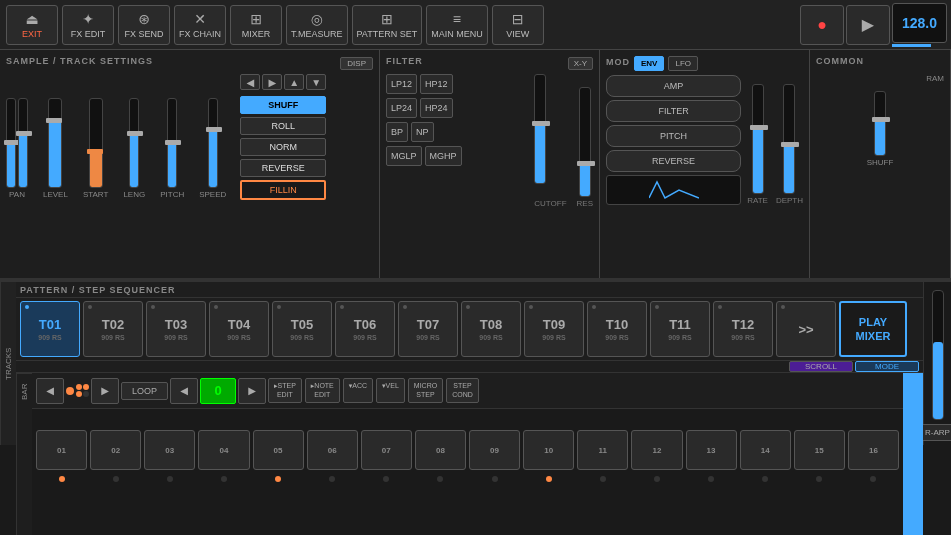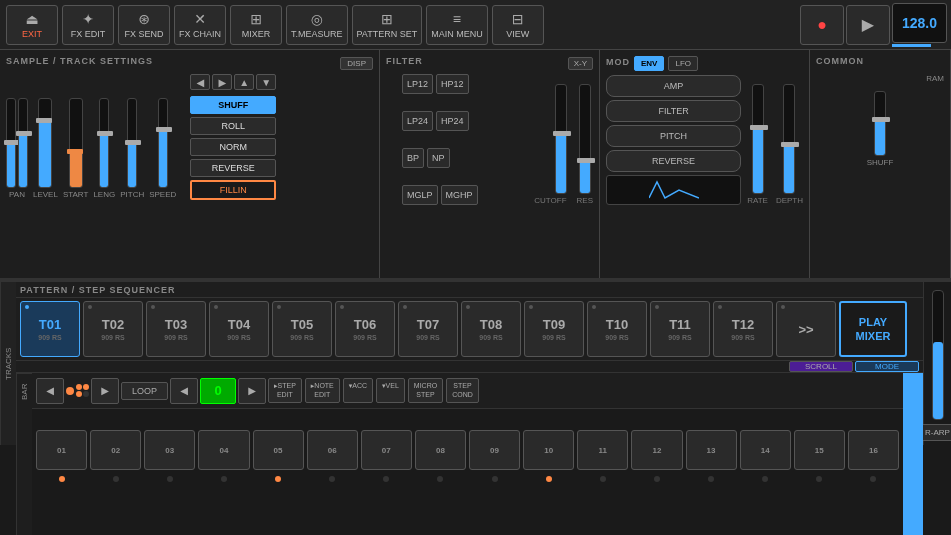--- a/index.html
+++ b/index.html
@@ -667,21 +667,21 @@
 <div class="main-content">
 
   <div class="section sample-section">
     <div class="sample-header">
       <span class="section-title">SAMPLE / TRACK SETTINGS</span>
       <div class="disp-btn">DISP</div>
     </div>
 
     <div style="display:flex;gap:4px;">
 
-      <div style="display:flex;gap:5px;align-items:flex-end;height:125px;padding-top:10px;">
+      <div style="display:flex;gap:15px;align-items:flex-end;height:125px;padding-top:10px;">
 
         <div style="display:flex;flex-direction:column;align-items:center;">
           <div style="display:flex;gap:2px;height:90px;">
             <div class="fader-v">
               <div class="fader-v-fill" style="height:50%;background:#4af;"></div>
               <div class="fader-v-knob" style="bottom:48%;"></div>
             </div>
             <div class="fader-v">
               <div class="fader-v-fill" style="height:60%;background:#4af;"></div>
               <div class="fader-v-knob" style="bottom:58%;"></div>
@@ -757,41 +757,41 @@
     </div>
   </div>
 
   <div class="section filter-section">
     <div class="filter-header">
       <span class="section-title">FILTER</span>
       <div class="xy-btn">X-Y</div>
     </div>
     <div style="display:flex;gap:6px;">
 
-      <div style="display:flex;flex-direction:column;gap:17px;flex:1;margin-left:16px;">
+      <div style="display:flex;flex-direction:column;gap:4px;flex:1;">
         <div style="display:flex;gap:3px;">
           <div class="filter-btn">LP12</div>
           <div class="filter-btn">HP12</div>
         </div>
         <div style="display:flex;gap:3px;">
           <div class="filter-btn">LP24</div>
           <div class="filter-btn">HP24</div>
         </div>
         <div style="display:flex;gap:3px;">
           <div class="filter-btn">BP</div>
           <div class="filter-btn">NP</div>
         </div>
         <div style="display:flex;gap:3px;">
           <div class="filter-btn">MGLP</div>
           <div class="filter-btn">MGHP</div>
         </div>
       </div>
 
       <div style="display:flex;gap:10px;align-items:flex-end;">
-        <div style="display:flex;flex-direction:column;align-items:flex-end;gap:2px;margin-left:30px;">
+        <div style="display:flex;flex-direction:column;align-items:flex-start;gap:15px;margin-left:30px;">
           <div class="filter-fader-v" style="height:110px;width:12px;">
             <div style="position:absolute;bottom:0;width:100%;height:55%;background:#4af;border-radius:2px;"></div>
             <div style="position:absolute;bottom:53%;width:18px;height:5px;background:#aaa;border-radius:1px;left:-3px;"></div>
           </div>
           <div class="cr-label">CUTOFF</div>
         </div>
         <div style="display:flex;flex-direction:column;align-items:center;gap:2px;">
           <div class="filter-fader-v" style="height:110px;width:12px;">
             <div style="position:absolute;bottom:0;width:100%;height:30%;background:#4af;border-radius:2px;"></div>
             <div style="position:absolute;bottom:28%;width:18px;height:5px;background:#aaa;border-radius:1px;left:-3px;"></div>

